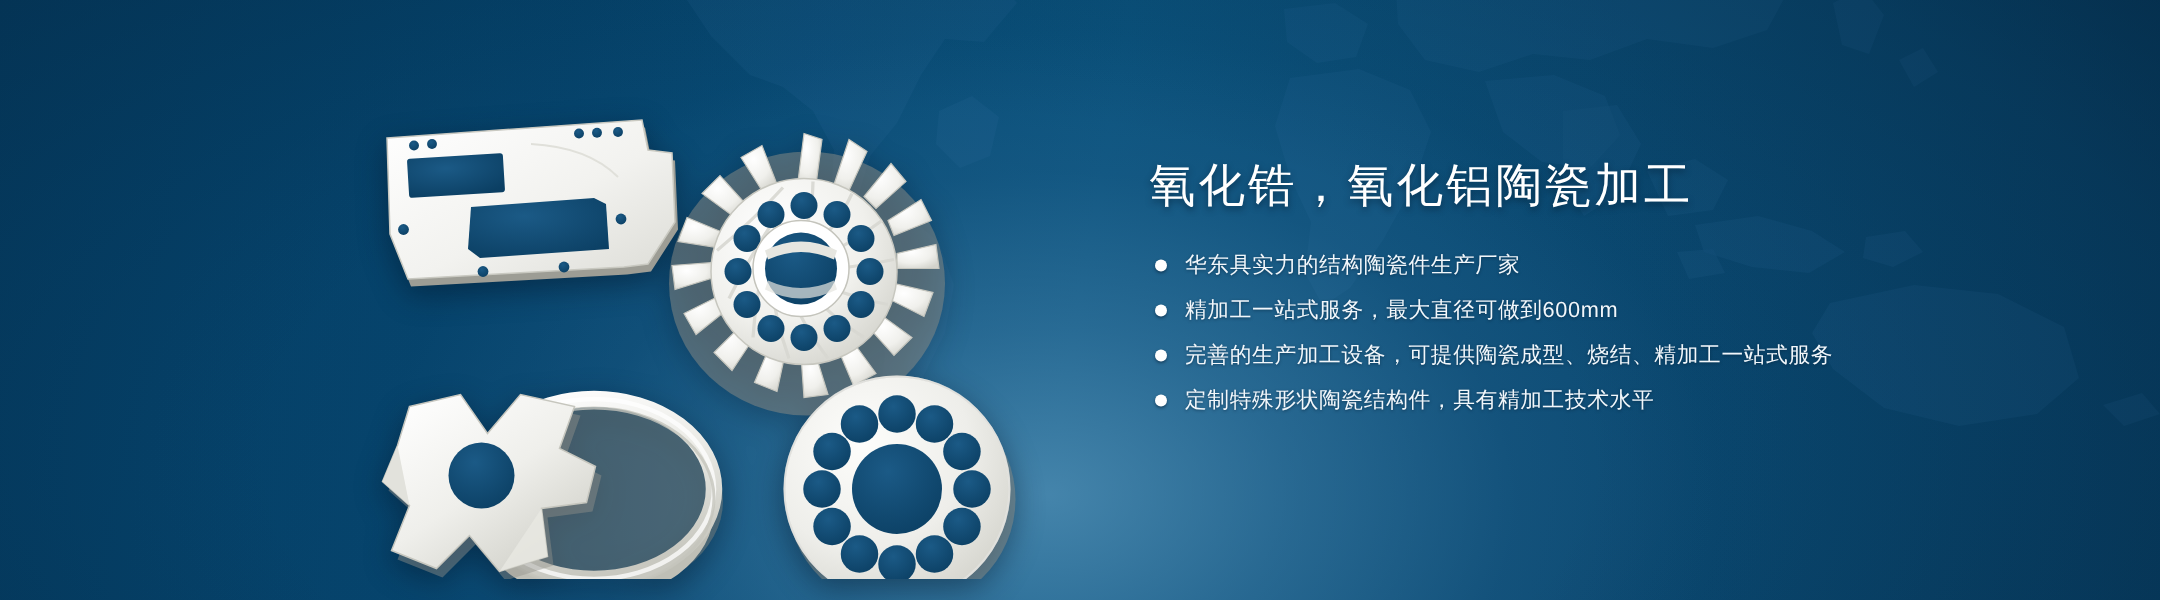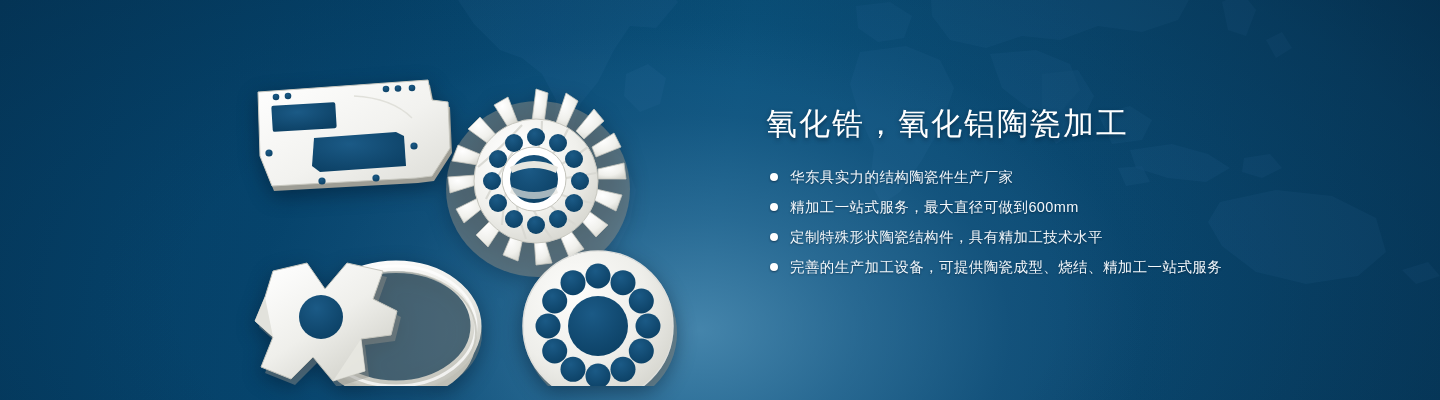--- a/index.html
+++ b/index.html
@@ -279,22 +279,22 @@
       <li class="bullet">
         <span class="dot"></span>
         <span class="btext">华东具实力的结构陶瓷件生产厂家</span>
       </li>
       <li class="bullet">
         <span class="dot"></span>
         <span class="btext">精加工一站式服务，最大直径可做到600mm</span>
       </li>
       <li class="bullet">
         <span class="dot"></span>
-        <span class="btext">定制特殊形状陶瓷结构件，具有精加工技术水平</span>
+        <span class="btext">完善的生产加工设备，可提供陶瓷成型、烧结、精加工一站式服务</span>
       </li>
       <li class="bullet">
         <span class="dot"></span>
-        <span class="btext">完善的生产加工设备，可提供陶瓷成型、烧结、精加工一站式服务</span>
+        <span class="btext">定制特殊形状陶瓷结构件，具有精加工技术水平</span>
       </li>
     </ul>
   </div>
 
 </div>
 
 </body></html>

